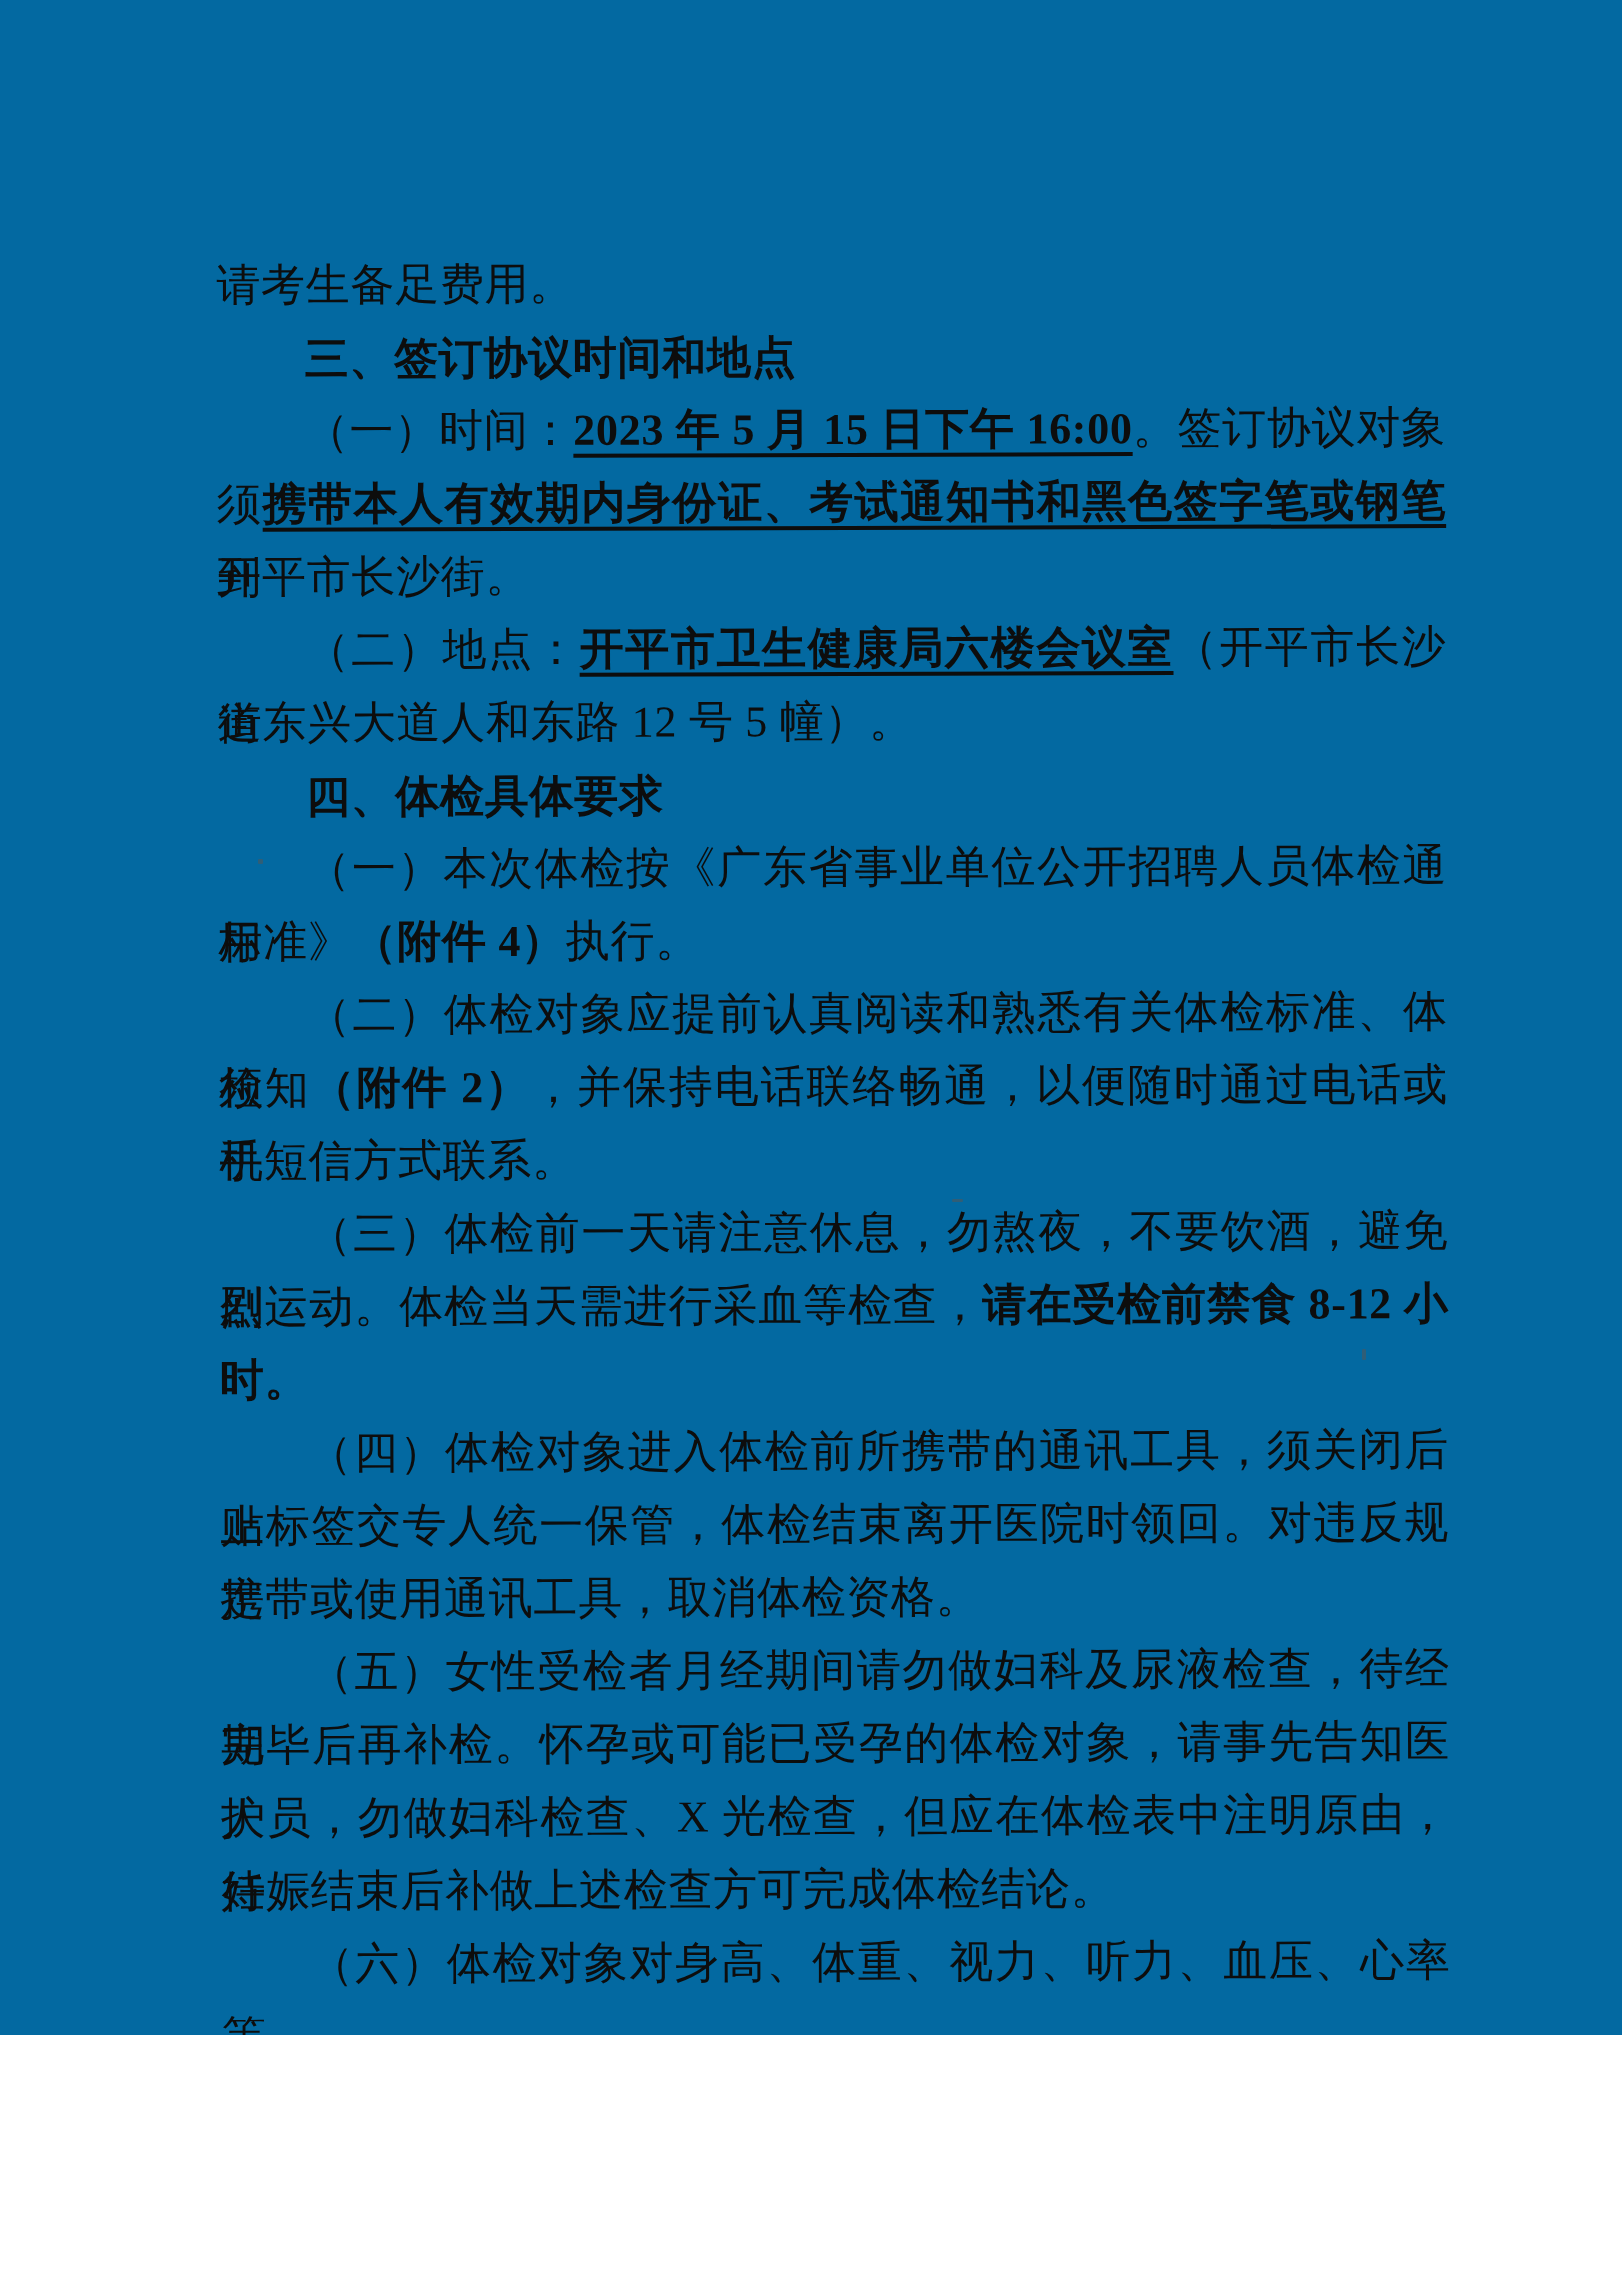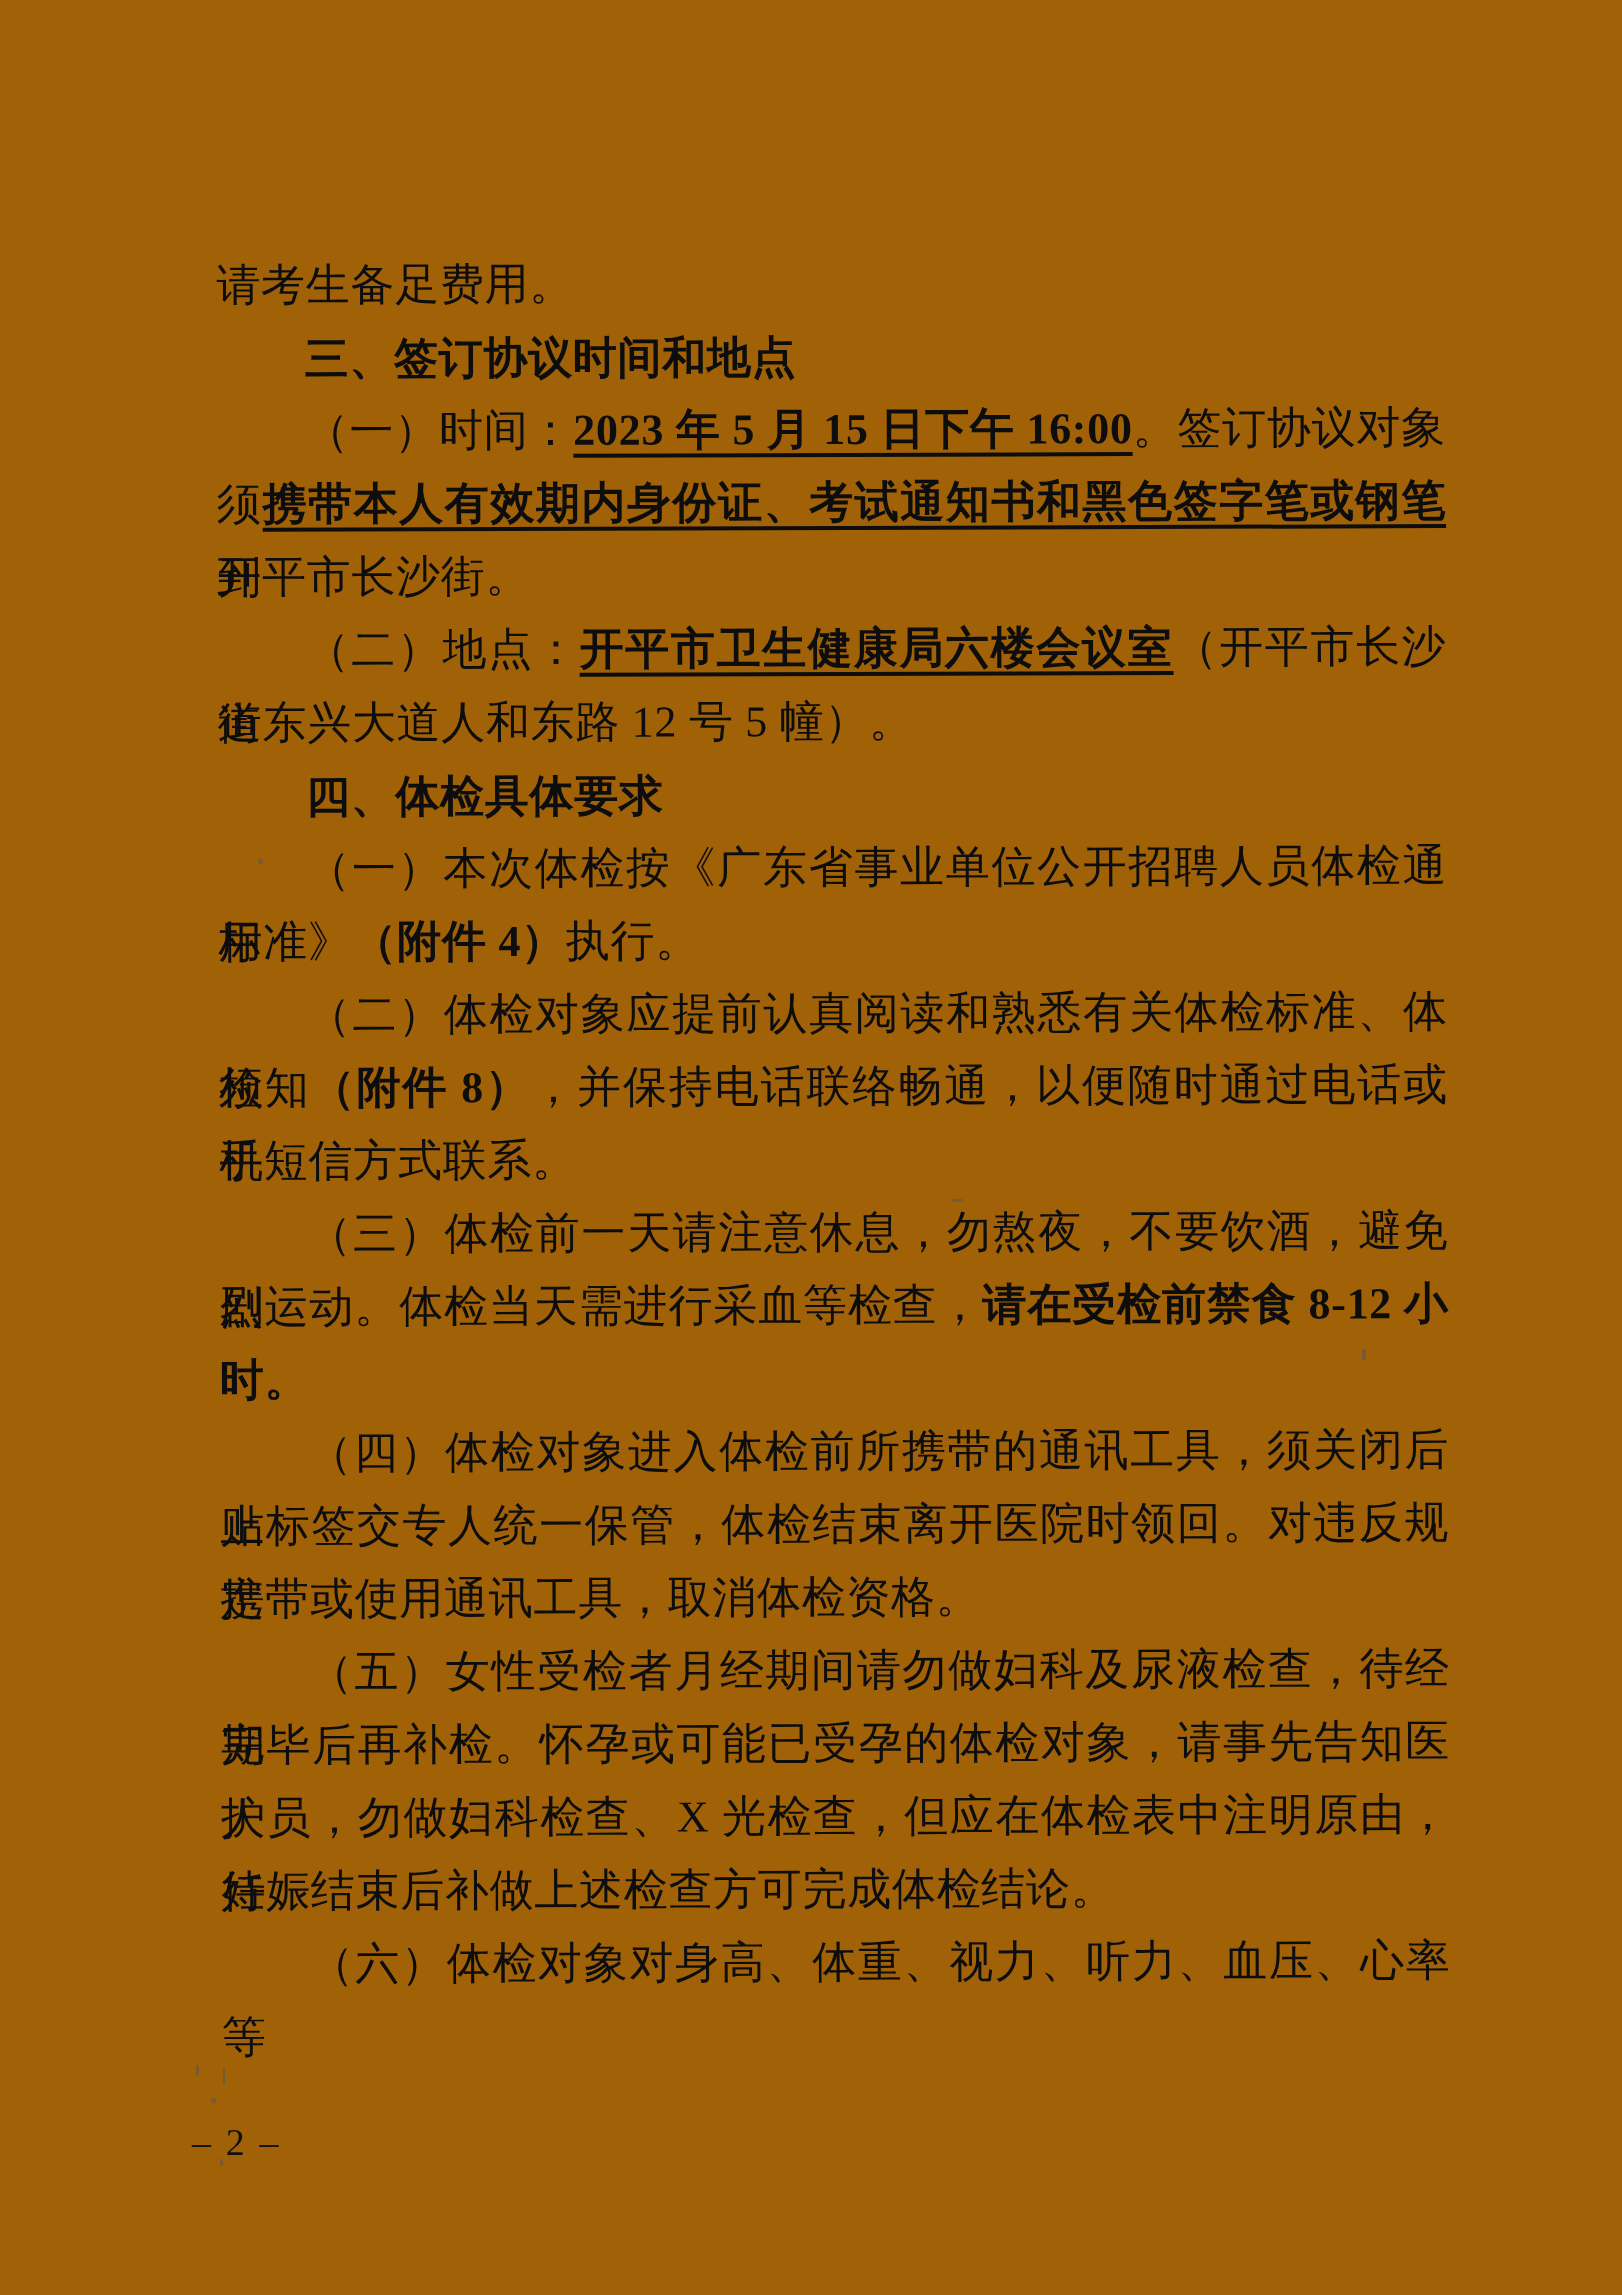--- a/index.html
+++ b/index.html
@@ -3,22 +3,22 @@
 <meta charset="utf-8">
 <style>
   html, body {
     margin: 0;
     padding: 0;
     background: #ffffff;
   }
   .page {
     position: relative;
     width: 1623px;
-    height: 2295px;
-    background: #a16207;
+    height: 2035px;
+    background: #0369a1;
     overflow: hidden;
     font-family: "Liberation Serif", "DejaVu Serif", serif;
     color: #0d0d0d;
   }
   .content {
     position: absolute;
     left: 219px;
     top: 247px;
     width: 1229px;
     transform: rotate(-0.18deg);
@@ -77,21 +77,21 @@
       <div class="line heading ind"><span>三、签订协议时间和地点</span></div>
       <div class="line ind fill"><span>（一）时间：</span><span class="b u">2023 年 5 月 15 日下午 16:00</span><span>。签订协议对象</span></div>
       <div class="line fill"><span>须</span><span class="b u">携带本人有效期内身份证、考试通知书和黑色签字笔或钢笔</span><span>到</span></div>
       <div class="line"><span>开平市长沙街。</span></div>
       <div class="line ind fill"><span>（二）地点：</span><span class="b u">开平市卫生健康局六楼会议室</span><span>（开平市长沙街</span></div>
       <div class="line"><span>道东兴大道人和东路 12 号 5 幢）。</span></div>
       <div class="line heading ind"><span>四、体检具体要求</span></div>
       <div class="line ind fill"><span>（一）本次体检按《广东省事业单位公开招聘人员体检通用</span></div>
       <div class="line"><span>标准》</span><span class="b">（附件 4）</span><span>执行。</span></div>
       <div class="line ind fill"><span>（二）体检对象应提前认真阅读和熟悉有关体检标准、体检</span></div>
-      <div class="line fill"><span>须知</span><span class="b">（附件 8）</span><span>，并保持电话联络畅通，以便随时通过电话或手</span></div>
+      <div class="line fill"><span>须知</span><span class="b">（附件 2）</span><span>，并保持电话联络畅通，以便随时通过电话或手</span></div>
       <div class="line"><span>机短信方式联系。</span></div>
       <div class="line ind fill"><span>（三）体检前一天请注意休息，勿熬夜，不要饮酒，避免剧</span></div>
       <div class="line fill"><span>烈运动。体检当天需进行采血等检查，</span><span class="b">请在受检前禁食 8-12 小</span></div>
       <div class="line"><span class="b">时。</span></div>
       <div class="line ind fill"><span>（四）体检对象进入体检前所携带的通讯工具，须关闭后贴</span></div>
       <div class="line fill"><span>上标签交专人统一保管，体检结束离开医院时领回。对违反规定</span></div>
       <div class="line"><span>携带或使用通讯工具，取消体检资格。</span></div>
       <div class="line ind fill"><span>（五）女性受检者月经期间请勿做妇科及尿液检查，待经期</span></div>
       <div class="line fill"><span>完毕后再补检。怀孕或可能已受孕的体检对象，请事先告知医护</span></div>
       <div class="line fill"><span>人员，勿做妇科检查、X 光检查，但应在体检表中注明原由，待</span></div>

